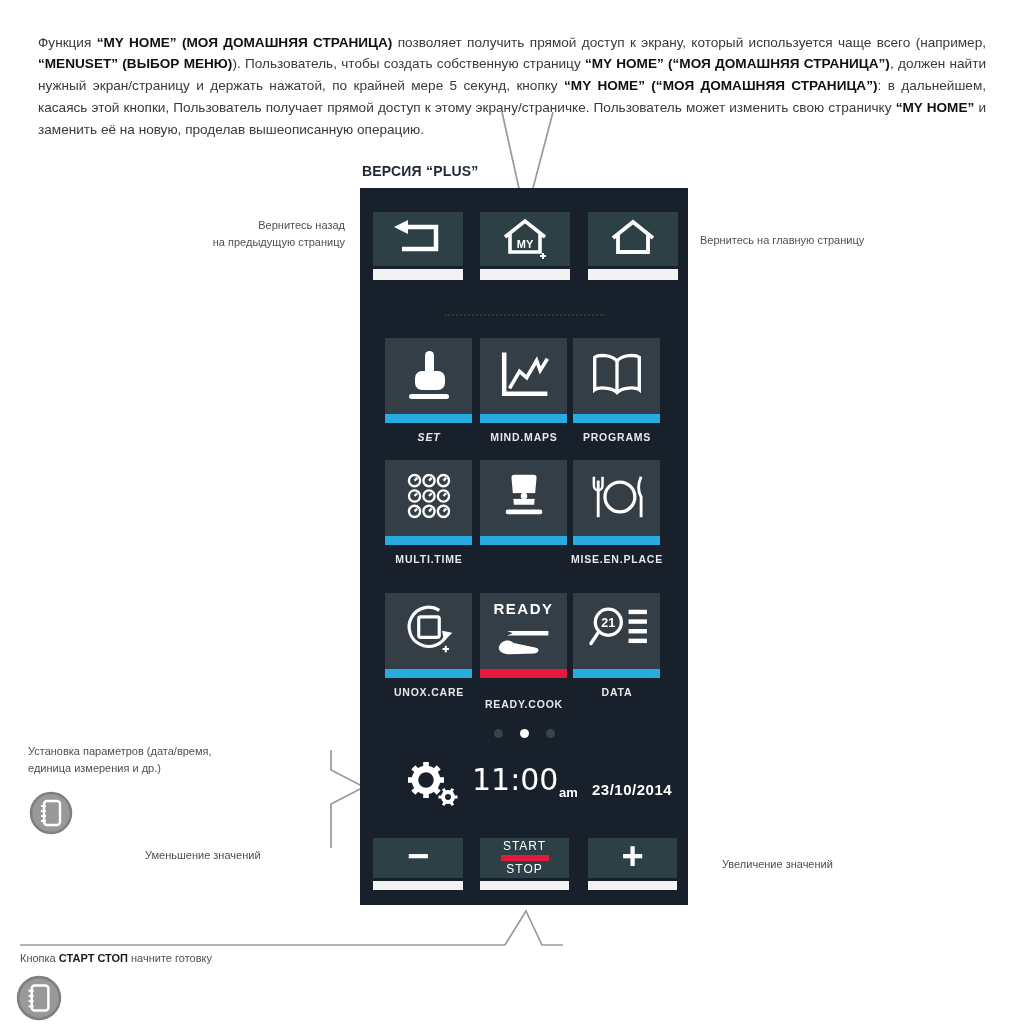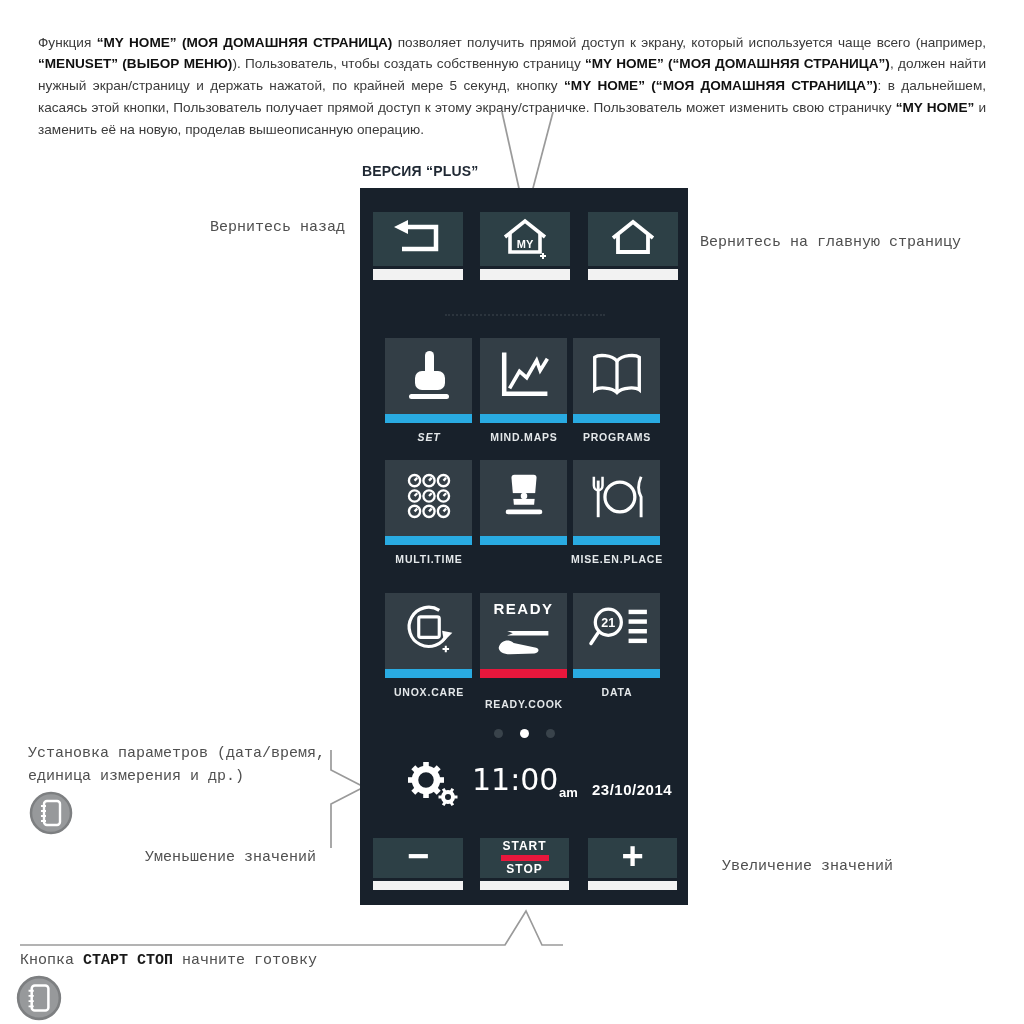--- a/index.html
+++ b/index.html
@@ -12,42 +12,42 @@
   
   .version{position:absolute;left:362px;top:163px;font-size:14px;font-weight:bold;color:#1f2833;letter-spacing:.2px;}
   
   .panel{position:absolute;left:360px;top:188px;width:328px;height:717px;background:#18212b;}
   .btn{position:absolute;width:90px;cursor:pointer;}
   .btn-face{height:54px;background:#2d4046;display:flex;align-items:center;justify-content:center;}
   .btn-bar{height:11px;background:#f2f2f2;margin-top:3px;}
   .ctl-face{height:40px;background:#2d4046;display:flex;flex-direction:column;align-items:center;justify-content:center;}
   .ctl-bar{height:9px;background:#f2f2f2;margin-top:3px;}
   .pm{font-size:38px;font-weight:bold;color:#fff;line-height:36px;margin-top:-4px;}
-  .ss-word{font-size:12px;font-weight:bold;color:#fff;letter-spacing:1px;line-height:1.05;}
+  .ss-word{font-size:12px;font-weight:normal;color:#fff;letter-spacing:1px;line-height:1.05;}
   .ss-red{width:48px;height:6px;background:#e8173c;margin:2px 0;}
   .tile{position:absolute;width:87px;cursor:pointer;}
   .tile-face{height:76px;background:#333e46;display:flex;flex-direction:column;align-items:center;justify-content:center;}
   .tile-bar{height:9px;}
   .bar-blue{background:#29abe2;}
   .bar-red{background:#e8173c;}
   .tile-label{position:absolute;width:124px;text-align:center;font-size:10.5px;font-weight:bold;
               letter-spacing:.8px;color:#e4e8ea;}
   .ready-txt{font-size:15px;font-weight:bold;letter-spacing:1.5px;color:#fff;margin-bottom:12px;}
   .ghost{position:absolute;left:85px;top:118px;width:160px;height:8px;
          border-bottom:2px dotted rgba(160,170,180,0.14);}
   .dots{position:absolute;left:0;top:541px;width:328px;display:flex;justify-content:center;gap:17px;}
   .dot{width:9px;height:9px;border-radius:50%;background:#39434b;cursor:pointer;}
   .dot.active{background:#ffffff;}
   .gear-wrap{position:absolute;left:44px;top:570px;cursor:pointer;}
   .time{position:absolute;left:112px;top:574px;font-size:30px;color:#fff;letter-spacing:0px;
         font-family:"DejaVu Sans",sans-serif;}
   .meridiem{position:absolute;left:199px;top:597px;font-size:13px;font-weight:bold;color:#fff;}
   .date{position:absolute;left:232px;top:593px;font-size:15px;font-weight:bold;color:#fff;letter-spacing:.5px;}
   
-  .ann{position:absolute;font-size:15px;color:#4f4f4f;line-height:1.5;font-family:Liberation Mono, monospace;}
+  .ann{position:absolute;font-size:11px;color:#4f4f4f;line-height:1.5;}
   .ann b{color:#1a1a1a;}
   .a-back{left:115px;top:217px;width:230px;text-align:right;}
   .a-home{left:700px;top:232px;width:310px;}
   .a-settings{left:28px;top:743px;width:312px;}
   .a-decrease{left:145px;top:847px;width:200px;text-align:left;}
   .a-increase{left:722px;top:856px;width:280px;}
   .a-startstop{left:20px;top:950px;width:500px;}
   .doc-icon{position:absolute;}
   .connector-layer{position:absolute;left:0;top:0;width:1024px;height:1024px;pointer-events:none;}
 </style>
@@ -312,20 +312,21 @@
     <div class="btn" style="left:228px;top:650px;width:89px;">
       <div class="ctl-face">
           <span class="pm">+</span>
         </div>
       <div class="ctl-bar"></div>
     </div>
   </div>
 
   <div class="ann a-back">
     <div>Вернитесь назад</div>
+    <div>на предыдущую страницу</div>
   </div>
 
   <div class="ann a-home">Вернитесь на главную страницу</div>
 
   <div class="ann a-settings">
     <div>Установка параметров (дата/время,</div>
     <div>единица измерения и др.)</div>
   </div>
   <span class="doc-icon" style="left:28px;top:790px;">
     <svg width="46" height="46" viewBox="0 0 46 46">

